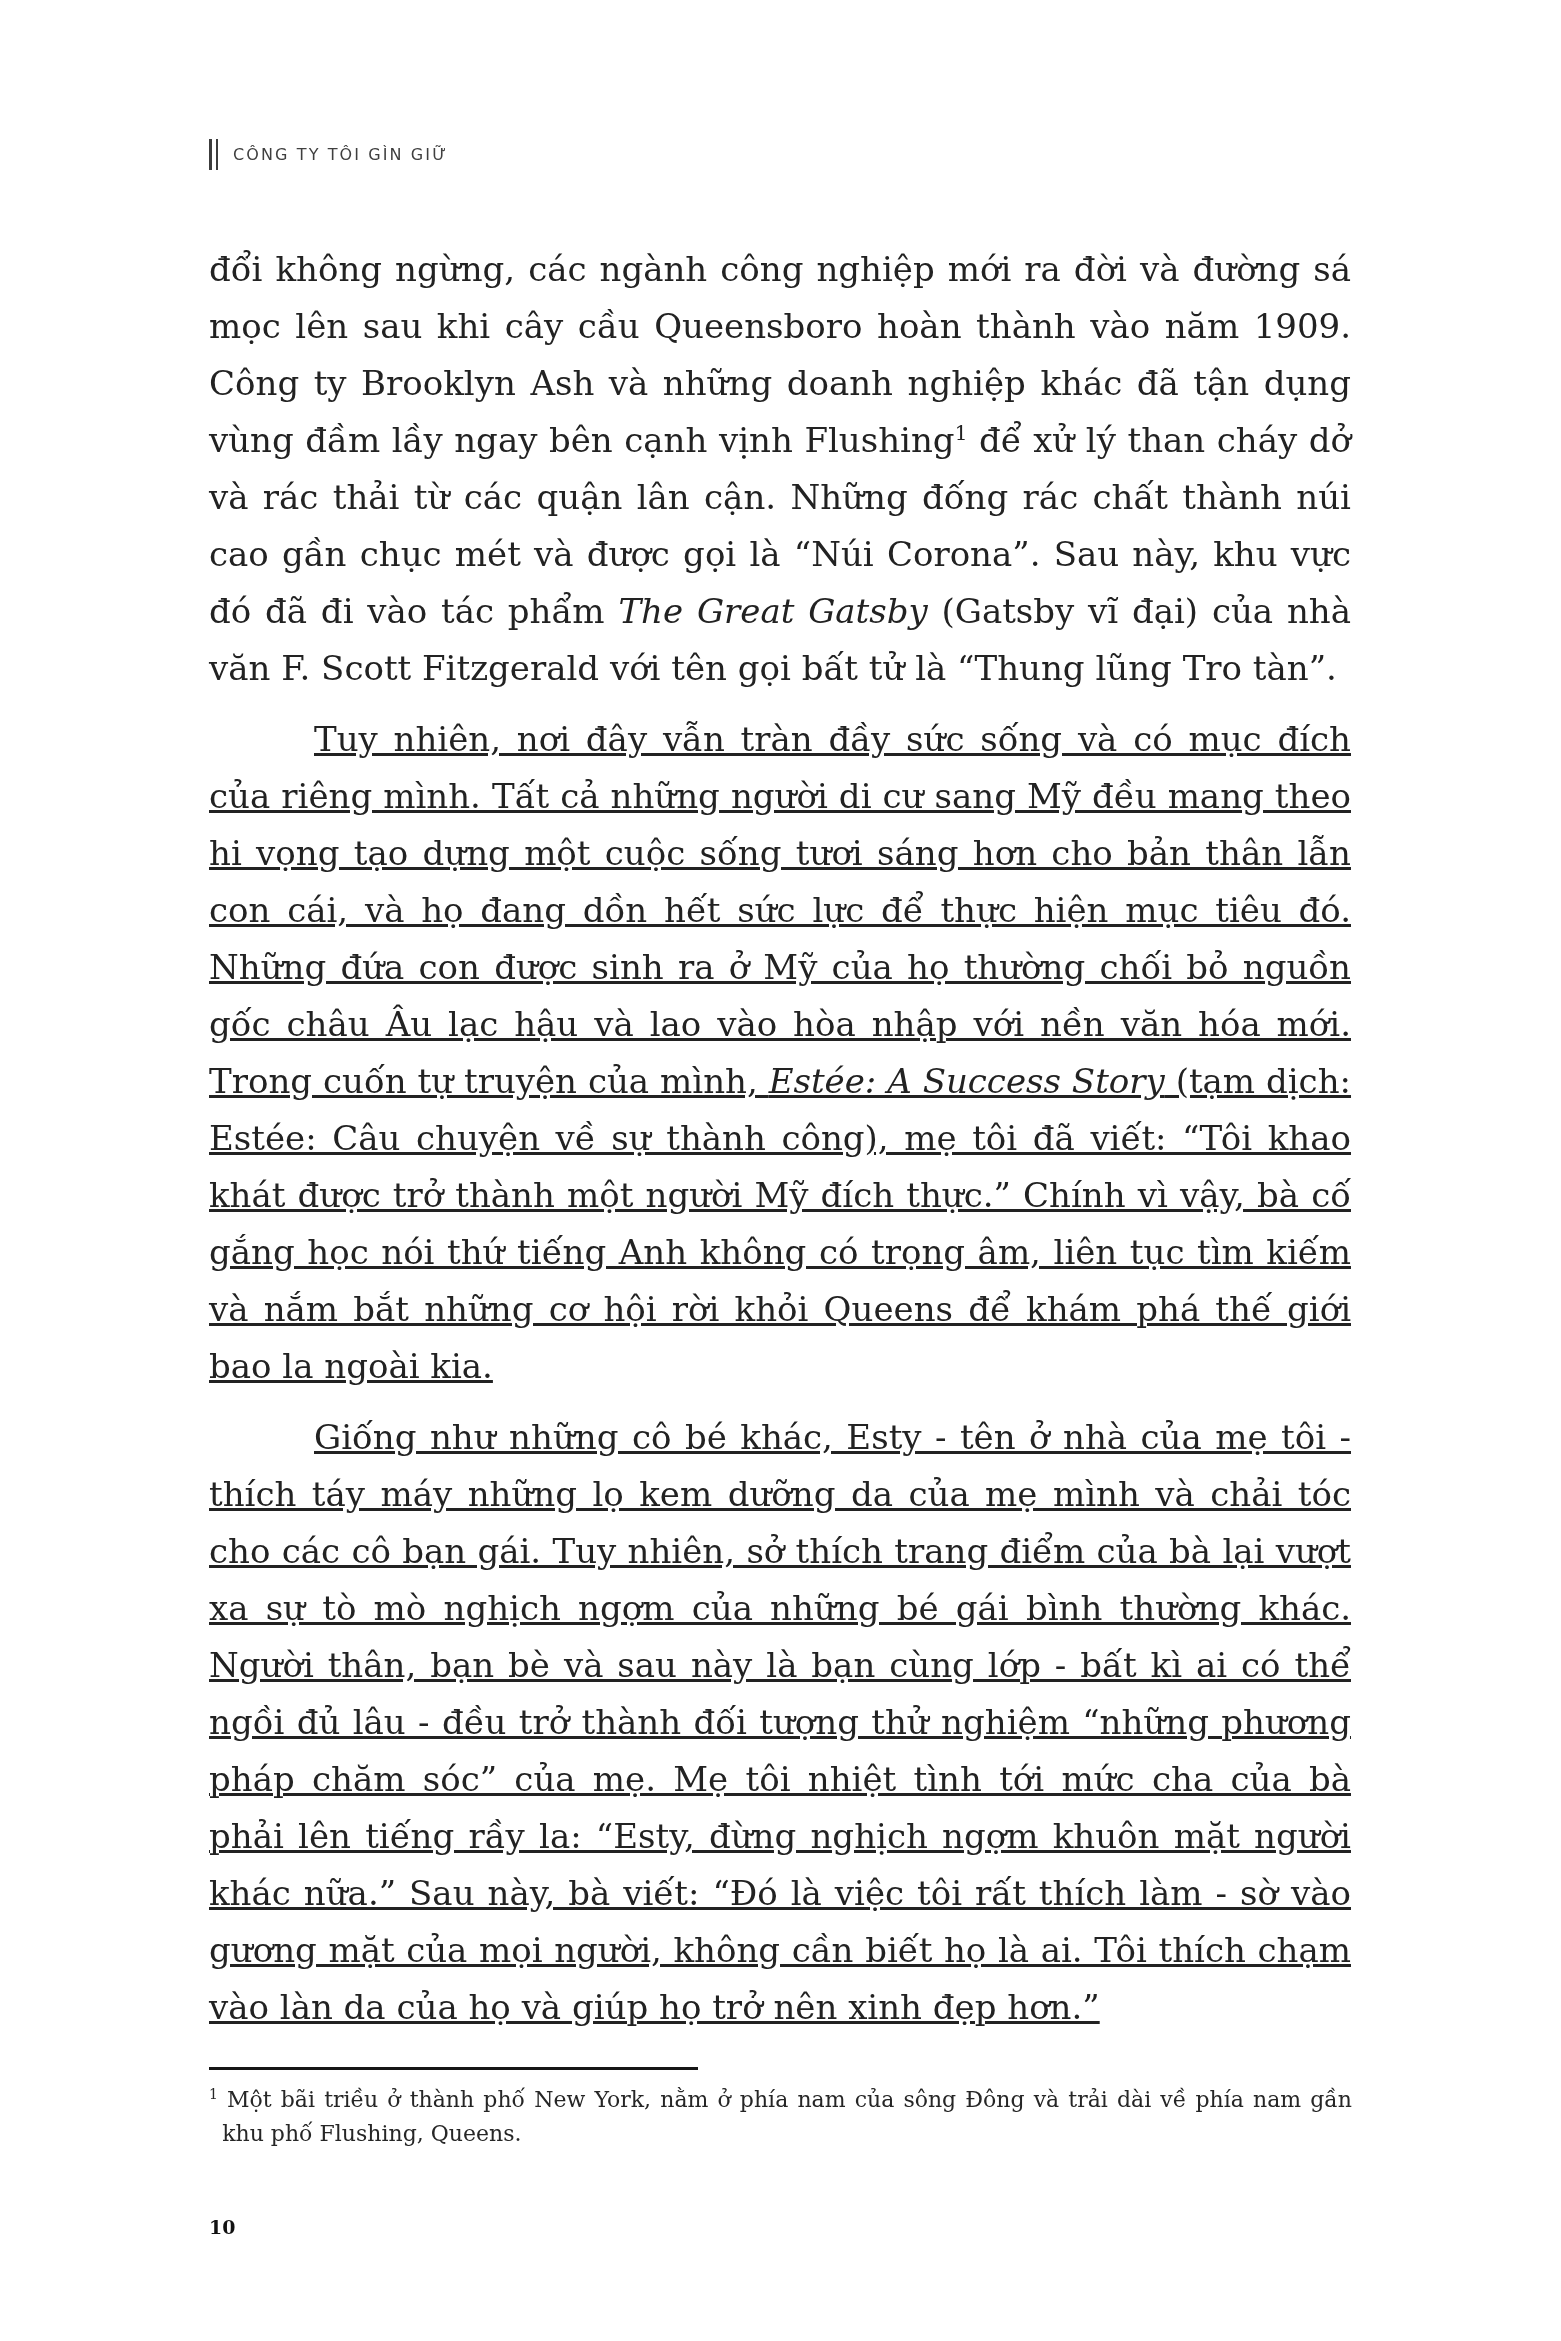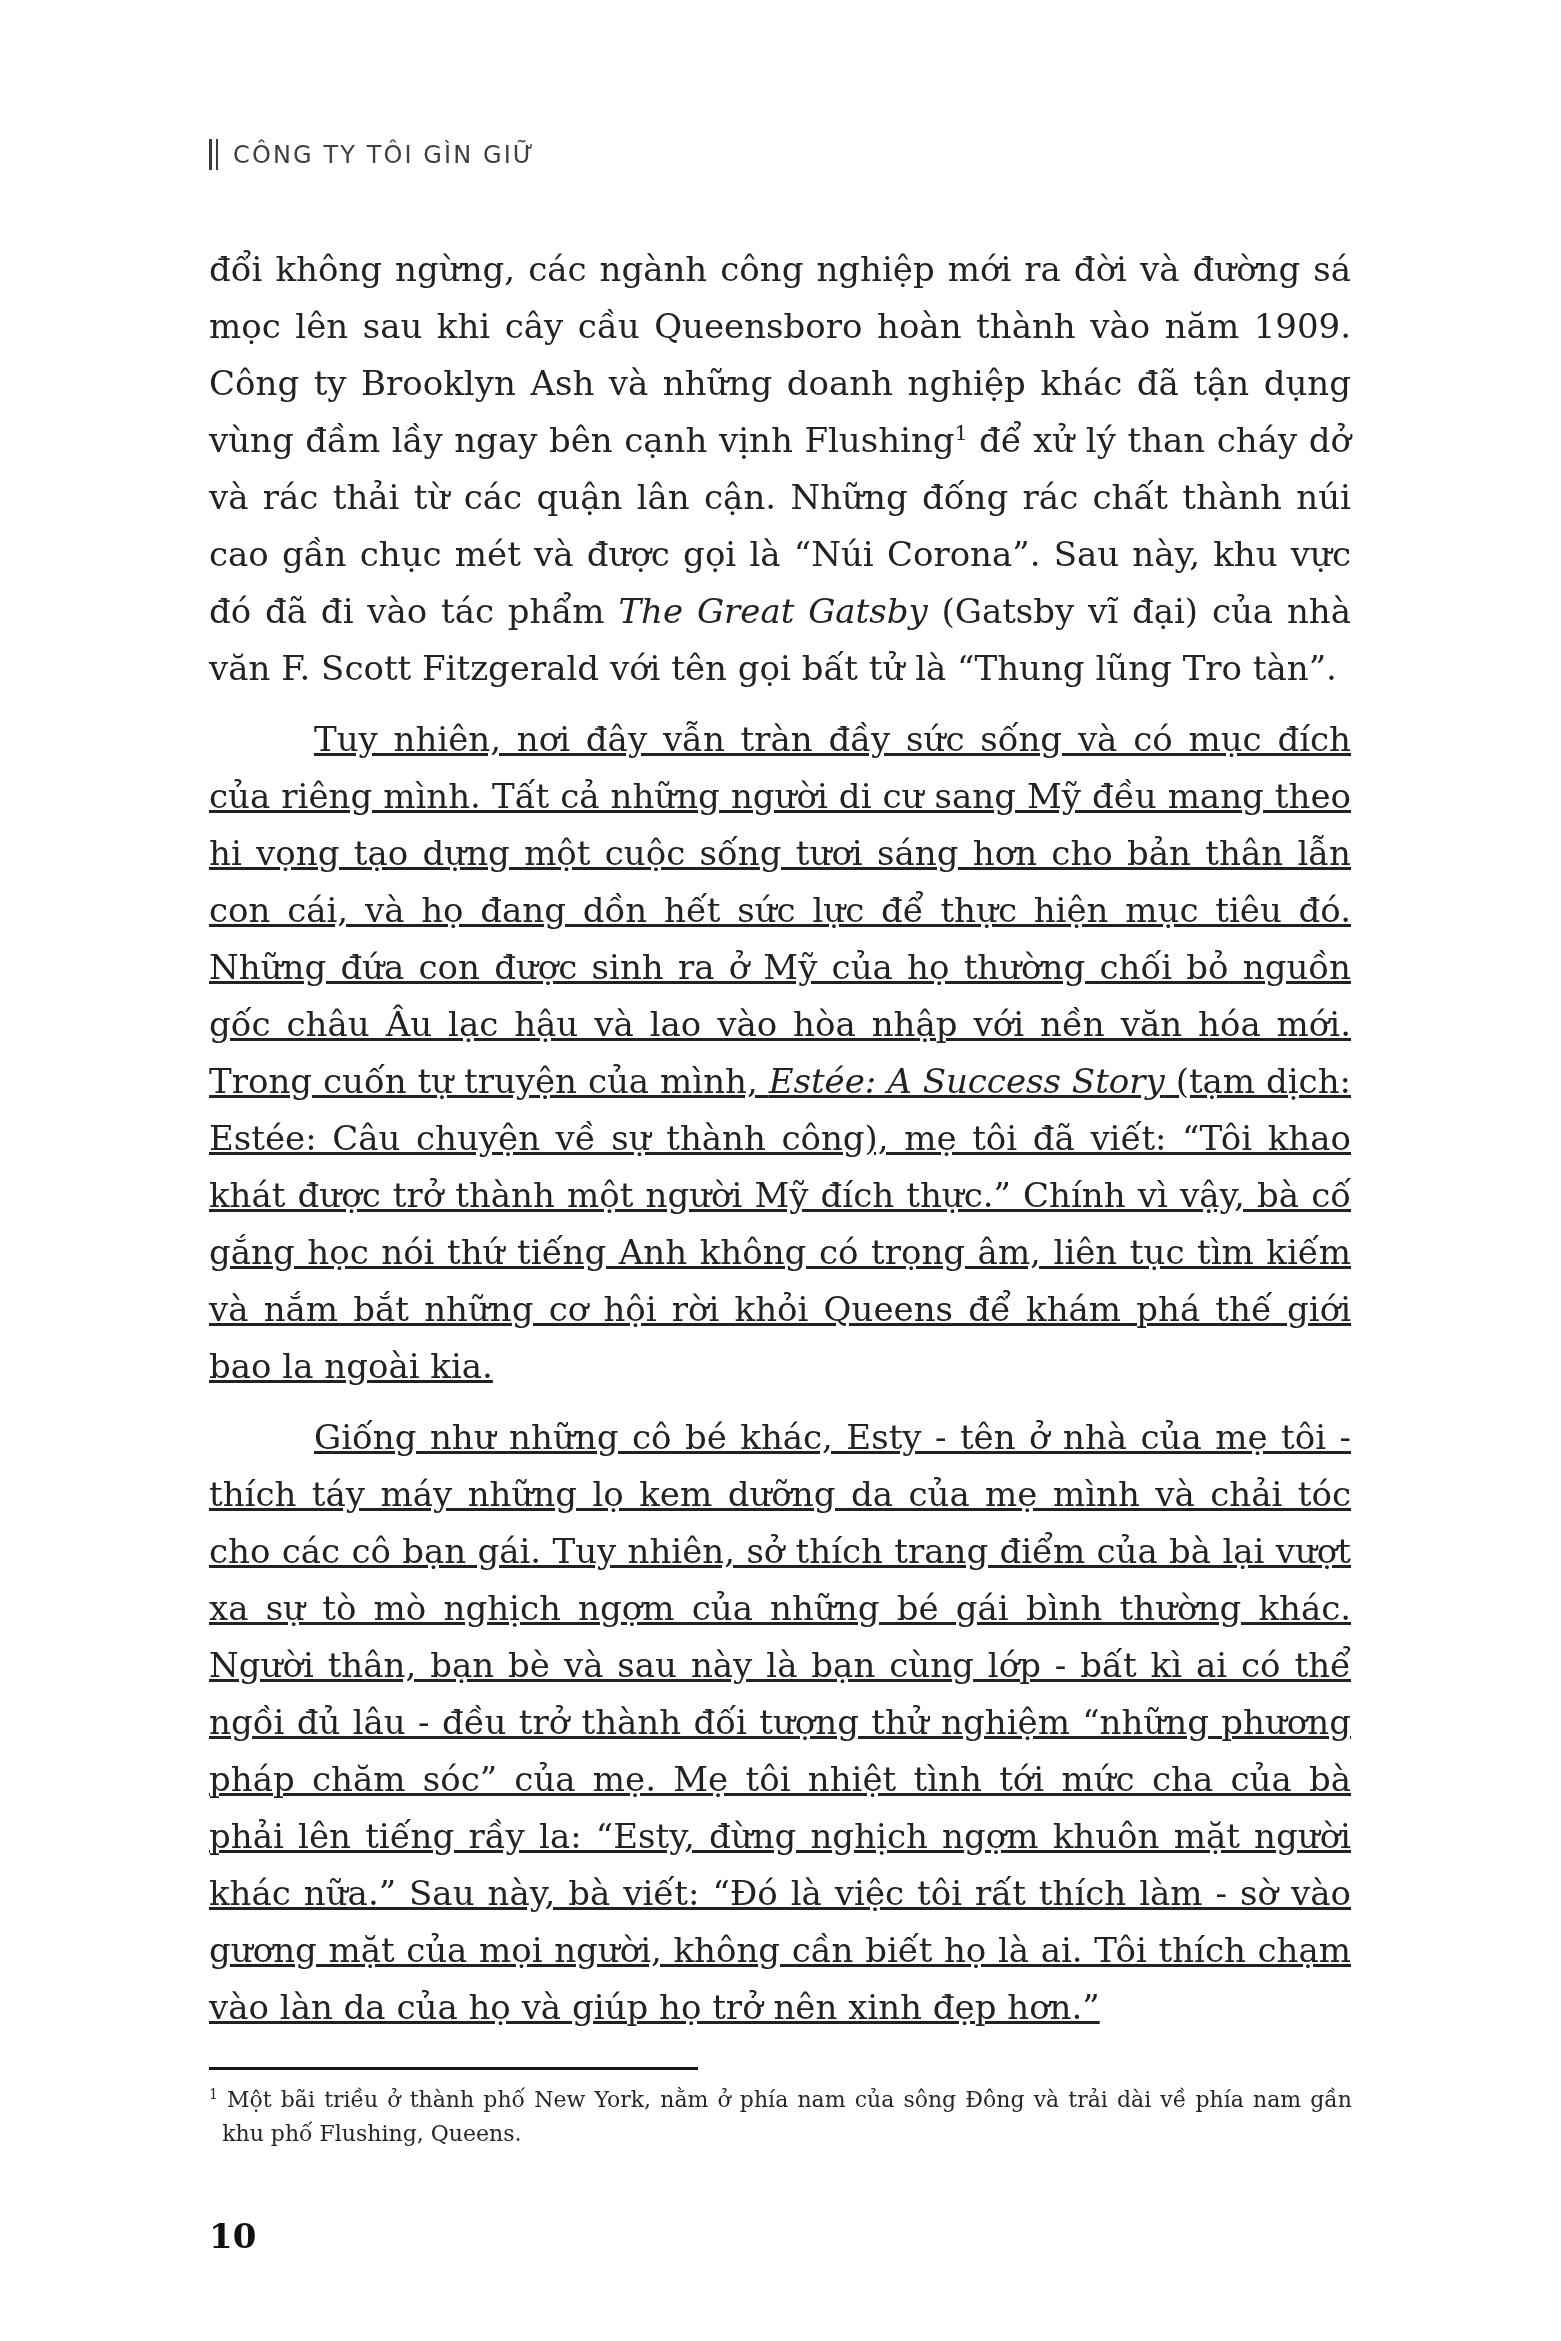--- a/index.html
+++ b/index.html
@@ -31,21 +31,21 @@
       margin-right: 15px;
     }
     .head-bars .bar {
       display: block;
       width: 3.3px;
       height: 31px;
       background: #3c3c3c;
     }
     .head-bars .bar.thin { width: 1.7px; }
     .head-text {
-      font-size: 24px;
+      font-size: 16px;
       letter-spacing: 2.1px;
       color: #3f3f3f;
     }
     .body-text {
       font-size: 34px;
       line-height: 57px;
       text-align: justify;
       color: #222222;
     }
     .para { margin-bottom: 14px; }
@@ -78,21 +78,21 @@
     }
     .footnote sup {
       font-size: 14px;
       line-height: 0;
       vertical-align: super;
     }
     .page-number {
       position: absolute;
       left: 209px;
       top: 2216px;
-      font-size: 34px;
+      font-size: 19px;
       font-weight: bold;
       color: #111111;
     }
   </style>
 </head>
 <body>
 
 <div class="page">
 
   <header class="running-head">

